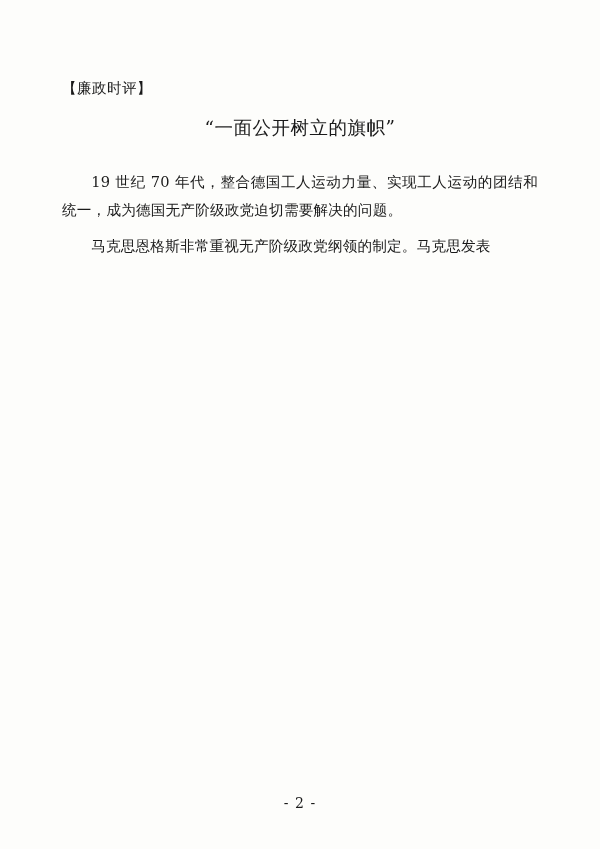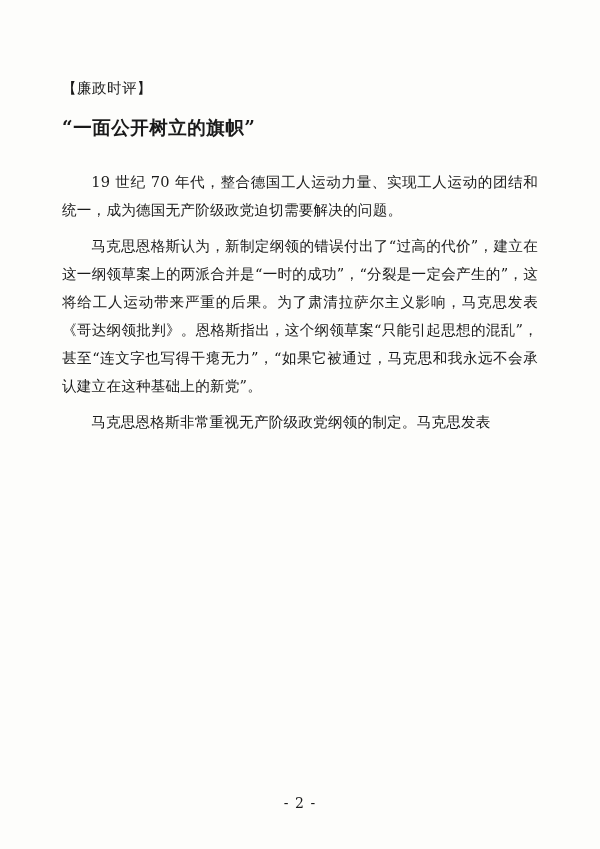--- a/index.html
+++ b/index.html
@@ -23,22 +23,23 @@
     padding: 78px 62px 0 62px;
   }
   .kicker {
     font-size: 14.5px;
     font-weight: normal;
     letter-spacing: 0.5px;
     margin: 0 0 16px 0;
     line-height: 1.4;
   }
   .doc-title {
+    text-align: center;
     font-size: 18.5px;
-    font-weight: bold;
+    font-weight: normal;
     letter-spacing: 0.5px;
     margin: 14px 0 26px 0;
     line-height: 1.5;
   }
   .body-text p {
     margin: 8px 0 1px 0;
     font-size: 14.6px;
     line-height: 1.92;
     text-align: justify;
     text-justify: inter-ideograph;
@@ -60,19 +61,18 @@
 <body>
 
 <div class="page">
 
   <div class="kicker">【廉政时评】</div>
 
   <h1 class="doc-title">“一面公开树立的旗帜”</h1>
 
   <div class="body-text">
     <p>19 世纪 70 年代，整合德国工人运动力量、实现工人运动的团结和统一，成为德国无产阶级政党迫切需要解决的问题。</p>
-    <p>马克思恩格斯认为，新制定纲领的错误付出了“过高的代价”，建立在这一纲领草案上的两派合并是“一时的成功”，“分裂是一定会产生的”，这将给工人运动带来严重的后果。为了肃清拉萨尔主义影响，马克思发表《哥达纲领批判》。恩格斯指出，这个纲领草案“只能引起思想的混乱”，甚至“连文字也写得干瘪无力”，“如果它被通过，马克思和我永远不会承认建立在这种基础上的新党”。</p>
     <p>马克思恩格斯非常重视无产阶级政党纲领的制定。马克思发表</p>
   </div>
 
   <div class="page-number">- 2 -</div>
 
 </div>
 
 </body></html>

